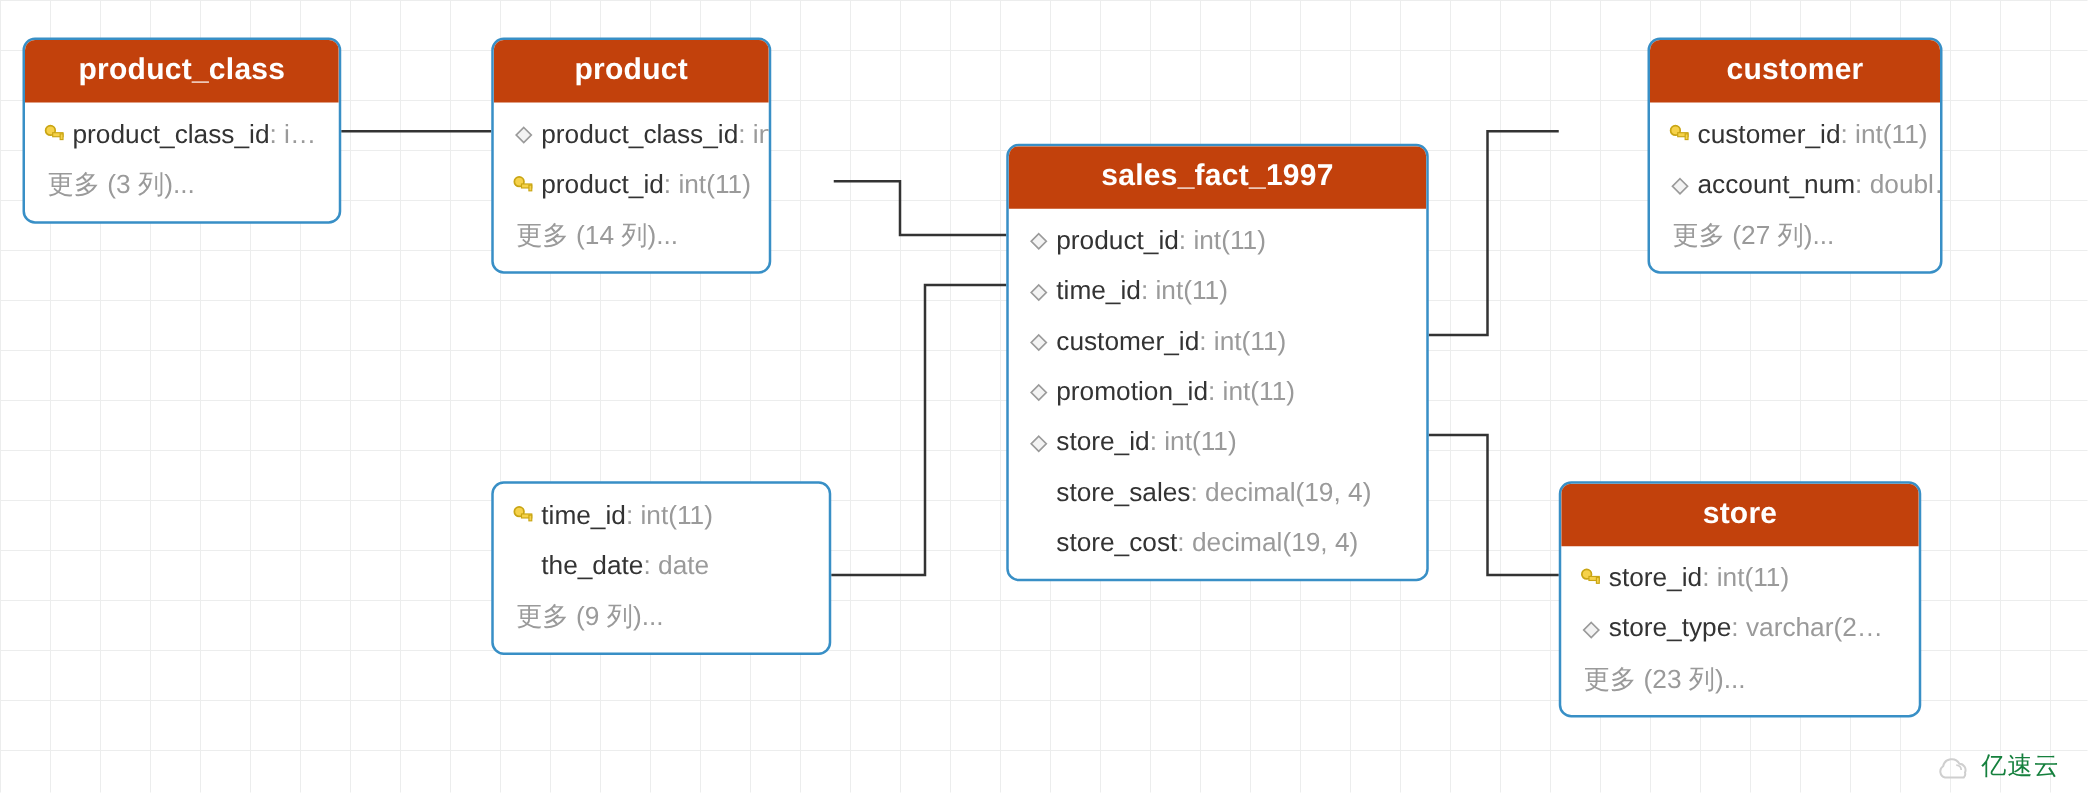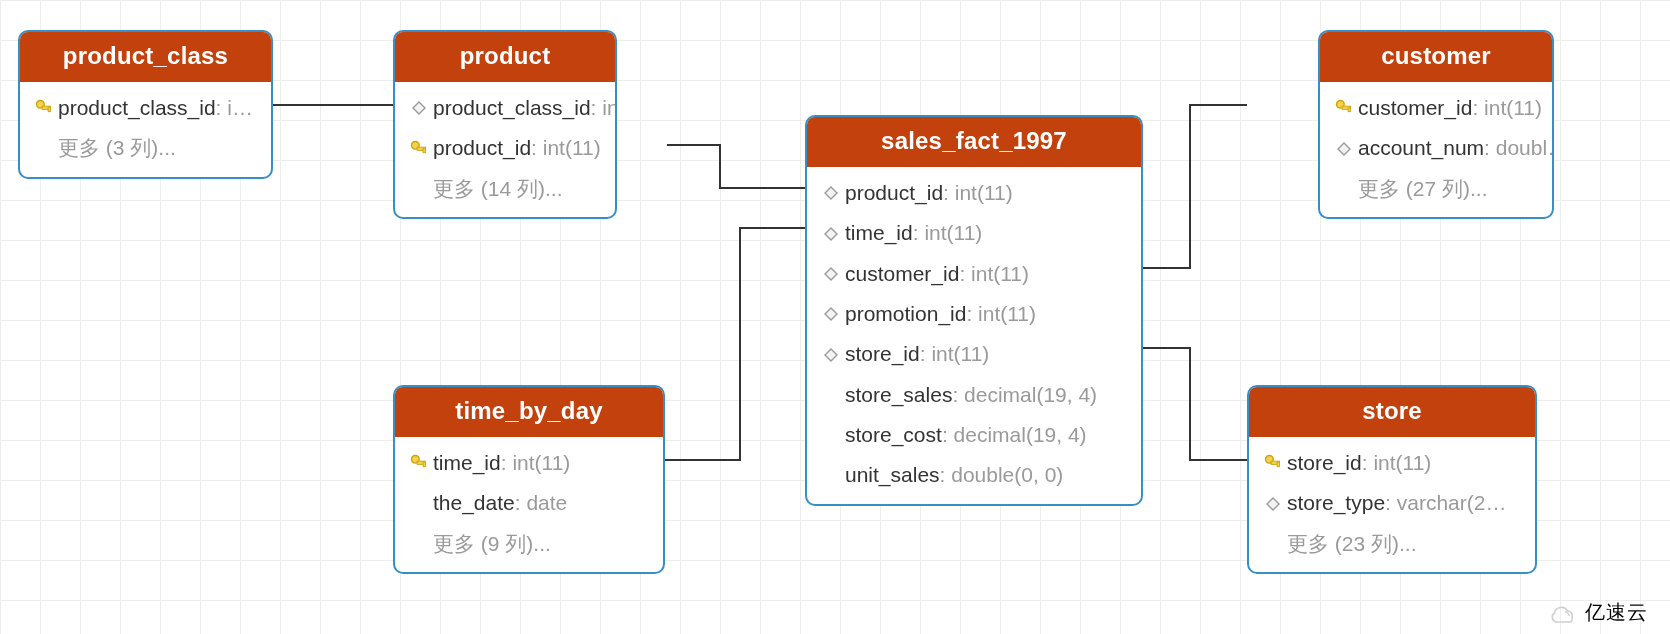--- a/index.html
+++ b/index.html
@@ -53,27 +53,27 @@
   }
   .icon {
     width: 28px;
     display: inline-flex;
     align-items: center;
     justify-content: center;
     flex-shrink: 0;
   }
   .col-name { color: #333333; }
   .col-type, .more-text { color: #9a9a9a; }
-  .more-row { padding-left: 38px; text-align: right; }
+  .more-row { padding-left: 18px; text-align: right; }
   .watermark {
     position: absolute;
     right: 22px;
     bottom: 8px;
     font-size: 20px;
-    color: #000000;
+    color: #15803d;
     display: flex;
     align-items: center;
     gap: 6px;
     letter-spacing: 1px;
   }
   .watermark .wm-icon {
     width: 30px; height: 22px;
     display: inline-flex; align-items: center; justify-content: center;
   }
 </style>
@@ -138,21 +138,20 @@
       <span class="col-name">product_id</span>
         <span class="col-type">:&nbsp;<span>int(11)</span></span>
     </div>
     <div class="row more-row">
         <span class="more-text">更多 (14 列)...</span>
       </div>
   </div>
 </div>
 
 <div class="entity" style="left:393px; top:385px; width:272px;">
-  <div class="entity-header">time_by_day</div>
   <div class="entity-body">
     <div class="row">
       <span class="icon">
           <svg width="22" height="22" viewBox="0 0 24 24">
             <circle cx="8" cy="8" r="4.2" fill="#f6d24a" stroke="#c9a514" stroke-width="1.5"></circle>
             <rect x="10" y="10" width="9" height="3.5" fill="#f6d24a" stroke="#c9a514" stroke-width="1"></rect>
             <rect x="16.5" y="11" width="2.5" height="5" fill="#f6d24a" stroke="#c9a514" stroke-width="1"></rect>
           </svg>
         </span>
       <span class="col-name">time_id</span>
@@ -219,25 +218,20 @@
     </div>
     <div class="row">
       <span class="icon"></span>
       <span class="col-name">store_sales</span>
         <span class="col-type">:&nbsp;<span>decimal(19, 4)</span></span>
     </div>
     <div class="row">
       <span class="icon"></span>
       <span class="col-name">store_cost</span>
         <span class="col-type">:&nbsp;<span>decimal(19, 4)</span></span>
-    </div>
-    <div class="row">
-      <span class="icon"></span>
-      <span class="col-name">unit_sales</span>
-        <span class="col-type">:&nbsp;<span>double(0, 0)</span></span>
     </div>
   </div>
 </div>
 
 <div class="entity" style="left:1318px; top:30px; width:236px;">
   <div class="entity-header">customer</div>
   <div class="entity-body">
     <div class="row">
       <span class="icon">
           <svg width="22" height="22" viewBox="0 0 24 24">

